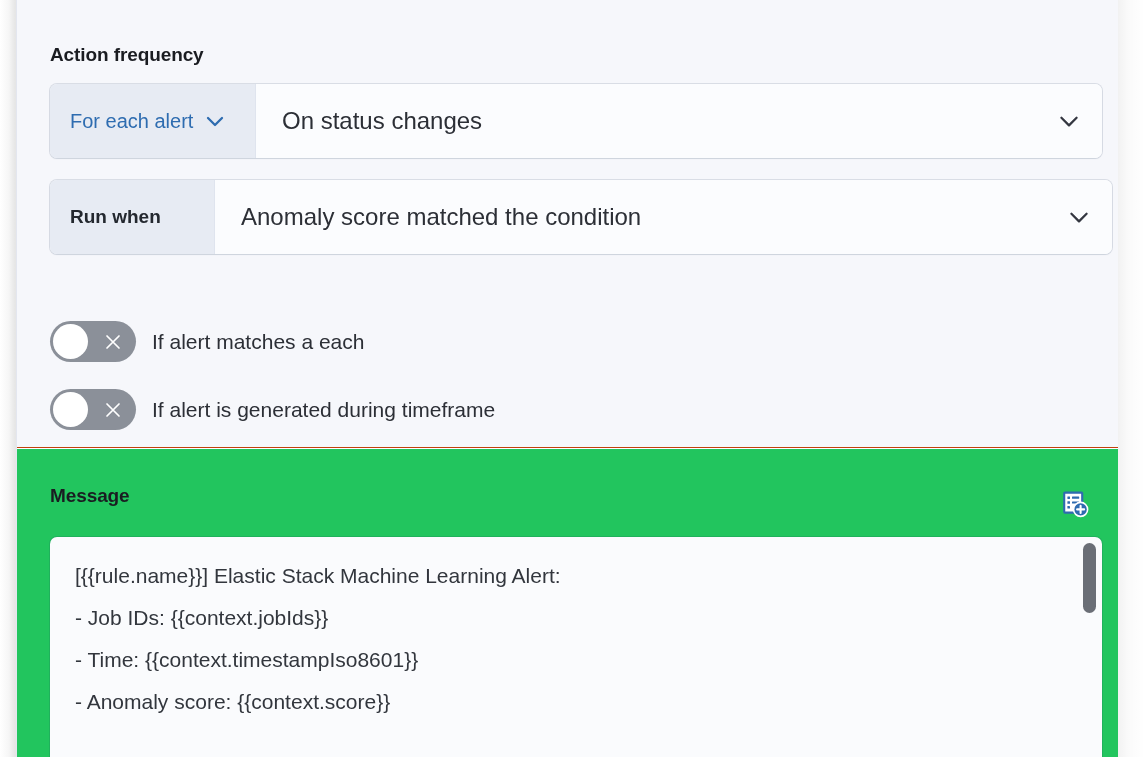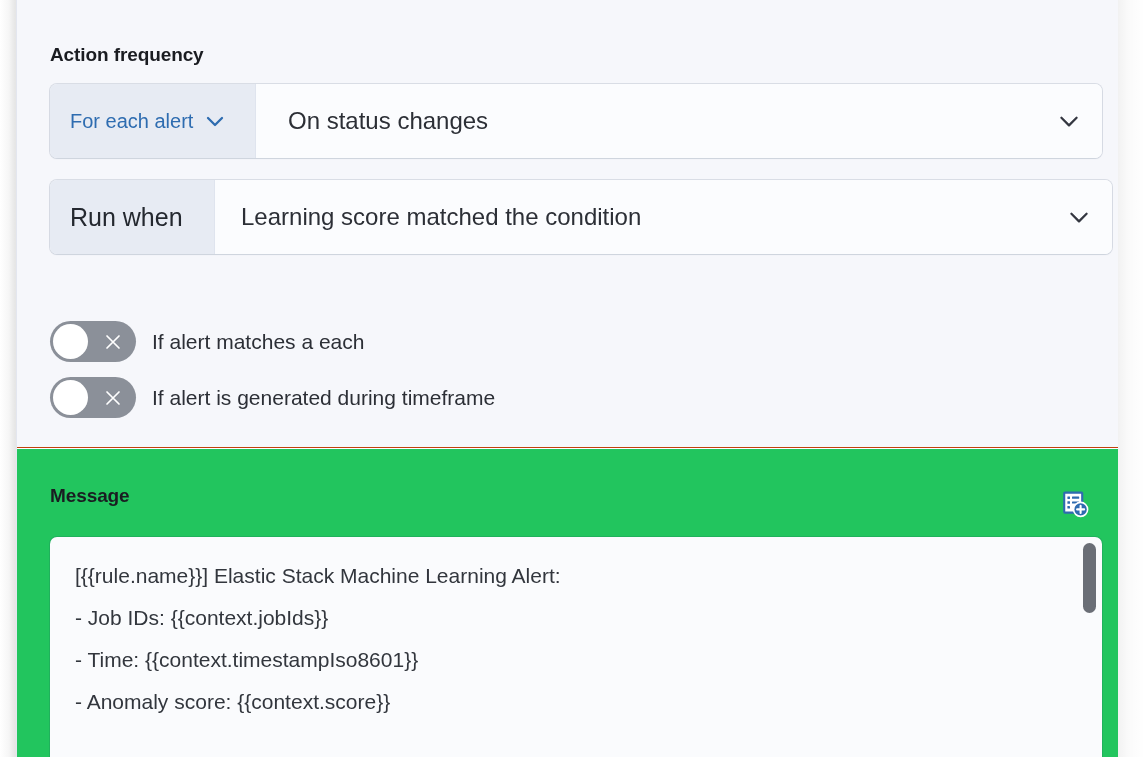--- a/index.html
+++ b/index.html
@@ -88,22 +88,22 @@
   }
   .prepend-text {
     font-size: 20px;
   }
   .prepend.link .prepend-text {
     color: #2e6cb0;
     font-weight: normal;
   }
   .prepend.static .prepend-text {
     color: #24282f;
-    font-weight: normal;
-    font-size: 25px;
+    font-weight: bold;
+    font-size: 19px;
   }
   .select-value {
     flex: 1;
     display: flex;
     align-items: center;
     justify-content: space-between;
     padding: 0 20px 0 26px;
     background: #fbfcfe;
     box-sizing: border-box;
   }
@@ -112,35 +112,35 @@
     color: #2c2f36;
     white-space: nowrap;
   }
 
   .chev {
     display: inline-block;
     flex: 0 0 auto;
   }
   .chev svg { display: block; }
 
-  #row-frequency { left: 33px; top: 84px; width: 1052px; height: 74px; gap: 6px; }
+  #row-frequency { left: 33px; top: 84px; width: 1052px; height: 74px; }
   #row-frequency .prepend { width: 206px; }
   #row-runwhen  { left: 33px; top: 180px; width: 1062px; height: 74px; }
   #row-runwhen .prepend { width: 165px; }
 
   
   .toggle-row {
     position: absolute;
     left: 33px;
     display: flex;
     align-items: center;
     gap: 16px;
   }
   #toggle-row-query { top: 321px; }
-  #toggle-row-timeframe { top: 377px; align-items: center; }
+  #toggle-row-timeframe { top: 389px; align-items: center; }
 
   .switch {
     position: relative;
     width: 86px;
     height: 41px;
     border-radius: 21px;
     background: #8b9099;
     flex: 0 0 auto;
     cursor: pointer;
   }
@@ -261,21 +261,21 @@
             </svg>
           </span>
         </div>
       </div>
 
       <div class="compound" id="row-runwhen">
         <div class="prepend static">
           <span class="prepend-text">Run when</span>
         </div>
         <div class="select-value">
-          <span class="val">Learning score matched the condition</span>
+          <span class="val">Anomaly score matched the condition</span>
           <span class="chev">
             <svg width="26" height="26" viewBox="0 0 24 24" fill="none">
               <path d="M5 9l7 7 7-7" stroke="#343741" stroke-width="2.1" stroke-linecap="round" stroke-linejoin="round"></path>
             </svg>
           </span>
         </div>
       </div>
 
       <div class="toggle-row" id="toggle-row-query">
         <div class="switch">

